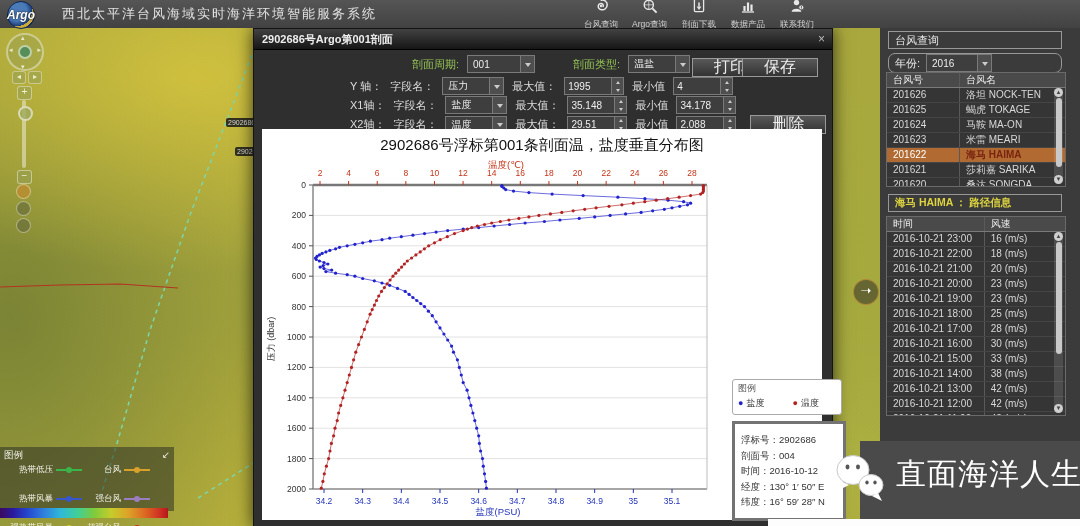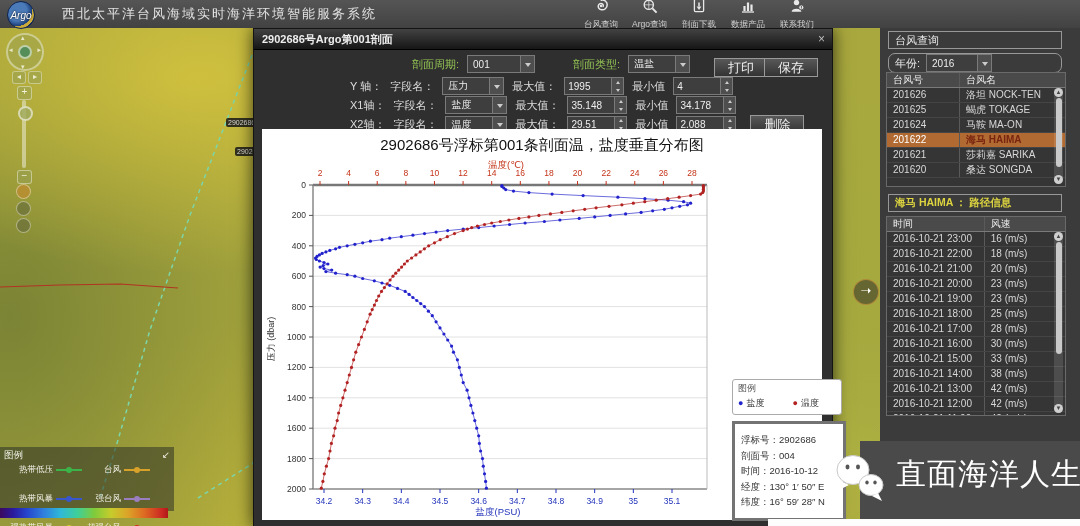--- a/index.html
+++ b/index.html
@@ -5,21 +5,21 @@
   html,body{margin:0;padding:0;background:#222;}
   .screen{position:relative;width:1080px;height:526px;overflow:hidden;
           font-family:"Liberation Sans","DejaVu Sans",sans-serif;background:#4b4b4b;}
   .abs{position:absolute;}
 
   
   .topbar{left:0;top:0;width:1080px;height:28px;background:linear-gradient(#555,#424242);z-index:8;}
   .logo{left:7px;top:1px;width:26px;height:26px;border-radius:50%;
         background:radial-gradient(circle at 35% 35%,#4a7ab8 0 40%,#1c3f7a 62%,#c8a93a 63% 75%,#15306a 76%);
         border:1px solid #0e2450;display:flex;align-items:center;justify-content:center;}
-  .logo span{color:#fff;font-size:10px;font-weight:normal;font-style:italic;text-shadow:0 0 2px #000;}
+  .logo span{color:#fff;font-size:12px;font-weight:bold;font-style:italic;text-shadow:0 0 2px #000;}
   .app-title{left:62px;top:0;height:28px;line-height:28px;color:#e2e2e2;font-size:13px;letter-spacing:2px;}
   .toolbar{left:578px;top:0;height:28px;display:flex;align-items:center;gap:3px;}
   .tb-item{display:flex;flex-direction:column;align-items:center;width:46px;cursor:pointer;}
   .tb-item svg{width:16px;height:16px;}
   .tb-label{font-size:9px;color:#cfcfcf;white-space:nowrap;transform:scale(.95);}
 
   
   .map{left:0;top:28px;width:1080px;height:498px;
     background:
       radial-gradient(ellipse 520px 280px at 18% 10%, rgba(214,196,62,.85), rgba(214,196,62,0) 70%),
@@ -70,22 +70,22 @@
   .sel .arr{width:13px;height:100%;border-left:1px solid #7a7a7a;background:#4e4e4e;
             display:flex;align-items:center;justify-content:center;margin-left:auto;}
   .sel .arr i{border:3px solid transparent;border-top:4px solid #ccc;margin-top:4px;}
   .spin{display:inline-flex;height:16px;border:1px solid #7a7a7a;background:#3e3e3e;}
   .spin input{width:40px;background:transparent;border:none;outline:none;color:#eee;
               font-size:10px;padding:0 3px;font-family:inherit;}
   .spin .ud{width:11px;border-left:1px solid #7a7a7a;display:flex;flex-direction:column;background:#4e4e4e;}
   .spin .ud i{flex:1;display:flex;align-items:center;justify-content:center;}
   .spin .ud i.up::after{content:"";border:2.5px solid transparent;border-bottom:3.5px solid #ccc;margin-bottom:2px;}
   .spin .ud i.dn::after{content:"";border:2.5px solid transparent;border-top:3.5px solid #ccc;margin-top:2px;}
-  .btn{height:17px;padding:0 13px;background:linear-gradient(#585858,#333);border:1px solid #999;
-       color:#eee;font-size:13px;border-radius:0;display:inline-flex;align-items:center;cursor:pointer;}
+  .btn{height:17px;padding:0 21px;background:linear-gradient(#585858,#333);border:1px solid #999;
+       color:#eee;font-size:16px;border-radius:0;display:inline-flex;align-items:center;cursor:pointer;}
   .btn-print{position:absolute;right:64px;top:9px;}
   .btn-save{position:absolute;right:14px;top:9px;}
 
   
   .chart-panel{left:8px;top:100px;width:560px;height:391px;background:#fff;color:#222;}
   .chart-title{text-align:center;font-size:15px;padding-top:7px;height:23px;color:#111;}
   .c-legend{left:470px;top:250px;width:98px;border:1px solid #aaa;border-radius:3px;background:#fff;
             font-size:9px;color:#555;padding:2px 5px 4px 5px;}
   .c-legend .entries{display:flex;gap:28px;margin-top:2px;}
   .c-legend .entries span b{font-weight:normal;color:#333;margin-left:3px;}
@@ -243,20 +243,24 @@
           <div class="cell c1">201626</div>
           <div class="cell c2">洛坦 NOCK-TEN</div>
         </div>
         <div class="tbl-row">
           <div class="cell c1">201625</div>
           <div class="cell c2">蝎虎 TOKAGE</div>
         </div>
         <div class="tbl-row">
           <div class="cell c1">201624</div>
           <div class="cell c2">马鞍 MA-ON</div>
+        </div>
+        <div class="tbl-row">
+          <div class="cell c1">201623</div>
+          <div class="cell c2">米雷 MEARI</div>
         </div>
         <div class="tbl-row sel-row">
           <div class="cell c1">201622</div>
           <div class="cell c2">海马 HAIMA</div>
         </div>
         <div class="tbl-row">
           <div class="cell c1">201621</div>
           <div class="cell c2">莎莉嘉 SARIKA</div>
         </div>
         <div class="tbl-row">

